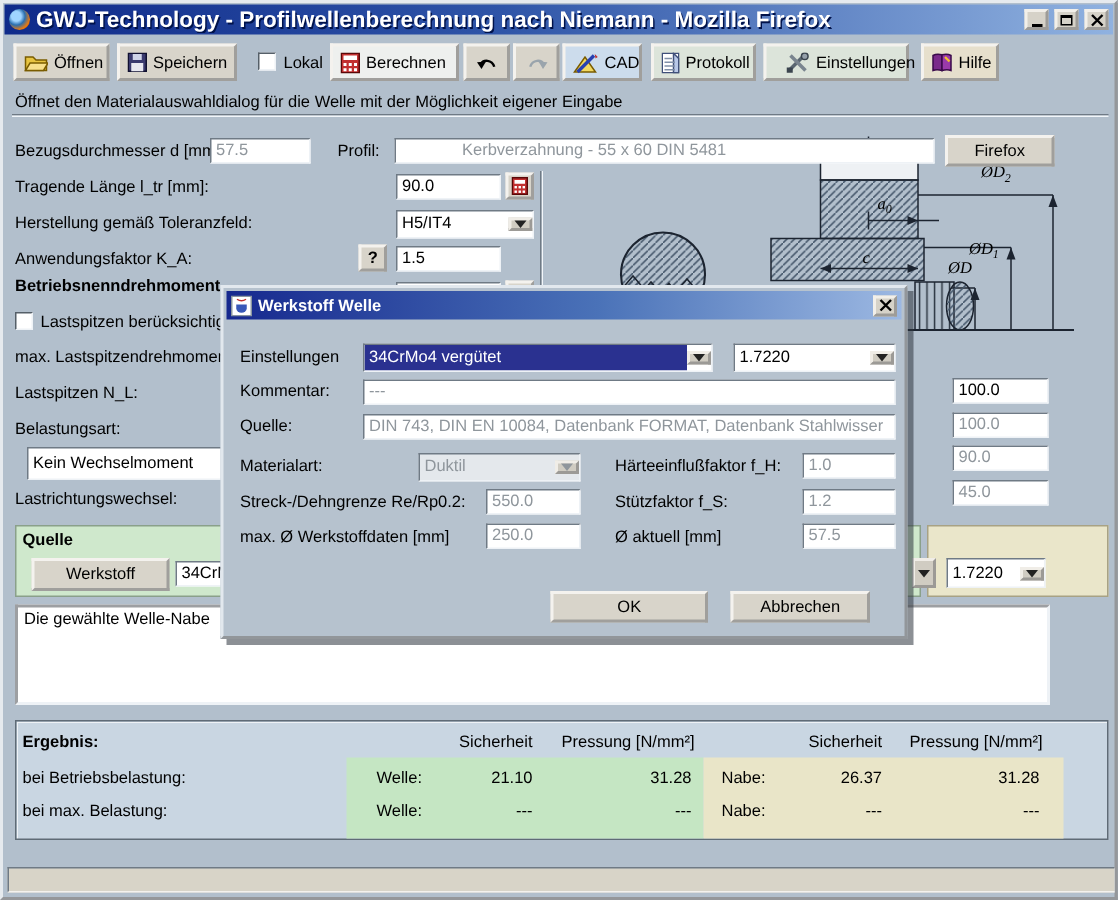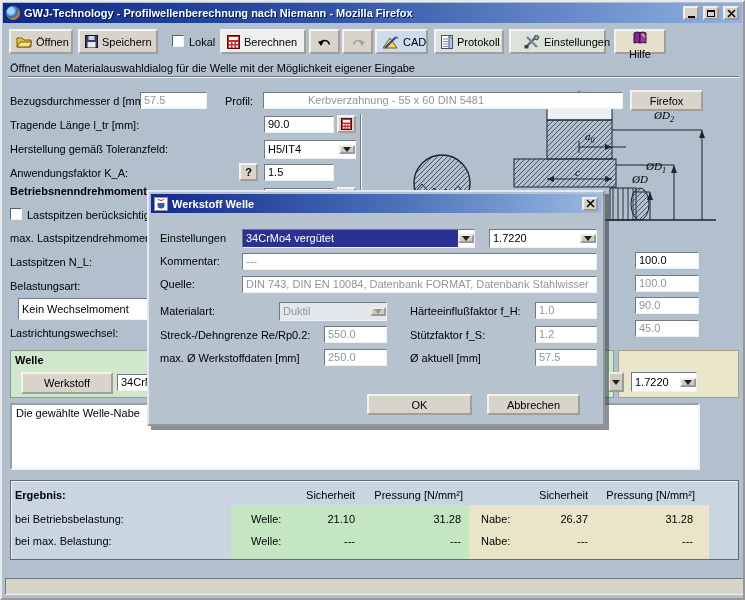--- a/index.html
+++ b/index.html
@@ -7,21 +7,21 @@
   .window{
     position:relative;width:745px;height:600px;overflow:hidden;
     font-family:"Liberation Sans",sans-serif;font-size:11px;color:#000;
     background:#b2bfcc;border:2px outset #e6eaee;
   }
   .abs{position:absolute;}
   
   .titlebar{left:1px;top:1px;width:739px;height:20px;
     background:linear-gradient(90deg,#0f2a8a,#2f55a8 45%,#90b2e0);
     display:flex;align-items:center;padding:0 3px;gap:4px;}
-  .titlebar .ttl{color:#fff;font-weight:bold;font-size:11px;white-space:nowrap;
+  .titlebar .ttl{color:#fff;font-weight:bold;font-size:15px;white-space:nowrap;
     text-shadow:1px 1px 0 #00124a;flex:1;overflow:hidden;}
   .fficon{width:14px;height:14px;border-radius:50%;
     background:radial-gradient(circle at 35% 35%,#9fd4ff 0 25%,#2a6fb0 45%,#e87a10 70%,#8a3c00);}
   .winbtn{width:16px;height:14px;background:#d6d2c8;border:2px outset #f2efe9;
     display:flex;align-items:center;justify-content:center;flex:0 0 auto;}
   .g-min{width:7px;height:2px;background:#000;margin-top:7px;}
   .g-max{width:8px;height:7px;border:1px solid #000;border-top:2px solid #000;}
   
   .tbtn{position:absolute;top:27px;height:25px;border:2px outset #f4f2ee;background:#d8d4ca;
     display:flex;align-items:center;gap:4px;padding:0 5px;font-size:11px;white-space:nowrap;}
@@ -156,21 +156,21 @@
   </div>
   <div class="tbtn" style="left:507px;width:97px;background:#dce4da;padding-left:13px;">
     <svg width="16" height="14">
       <line x1="2" y1="12" x2="12" y2="2" stroke="#5a6670" stroke-width="2.4"></line>
       <line x1="3" y1="2" x2="13" y2="12" stroke="#7a858f" stroke-width="2.4"></line>
       <circle cx="12.5" cy="2.5" r="2.2" fill="#95a0aa" stroke="#3a444e"></circle>
       <rect x="0.5" y="10" width="4" height="3.5" fill="#3a444e"></rect>
     </svg>
     <span>Einstellungen</span>
   </div>
-  <div class="tbtn" style="left:612px;width:52px;background:#e6dfcc;flex-direction:column;">
+  <div class="tbtn" style="left:612px;width:52px;background:#e6dfcc;">
     <svg width="14" height="13">
       <path d="M1 2 Q3.5 0.5 7 1.5 L7 12 Q3.5 11 1 12 Z" fill="#7a2a8a" stroke="#3a0a4a"></path>
       <path d="M13 2 Q10.5 0.5 7 1.5 L7 12 Q10.5 11 13 12 Z" fill="#9a3aaa" stroke="#3a0a4a"></path>
       <line x1="9" y1="3" x2="12" y2="6" stroke="#f0c030" stroke-width="1.5"></line>
     </svg>
     <span>Hilfe</span>
   </div>
 
   <span class="lbl" style="left:8px;top:60px;">Öffnet den Materialauswahldialog für die Welle mit der Möglichkeit eigener Eingabe</span>
   <div class="groove-h" style="left:6px;top:74px;width:731px;"></div>
@@ -278,21 +278,21 @@
   <span class="lbl" style="left:8px;top:325px;">Lastrichtungswechsel:</span>
 
   <span class="field" style="left:633px;top:250px;width:64px;">100.0</span>
   <span class="field gray" style="left:633px;top:273px;width:64px;">100.0</span>
   <span class="field gray" style="left:633px;top:295px;width:64px;">90.0</span>
   <span class="field gray" style="left:633px;top:318px;width:64px;">45.0</span>
 
   <div class="groove-v" style="left:358px;top:112px;height:76px;"></div>
 
   <div class="panel-green" style="left:8px;top:348px;width:604px;height:48px;">
-    <span class="lbl" style="left:4px;top:3px;font-weight:bold;">Welle</span>
+    <span class="lbl" style="left:4px;top:3px;font-weight:bold;">Quelle</span>
     <div class="btn3d" style="left:10px;top:21px;width:92px;height:22px;">Werkstoff</div>
     <span class="field" style="left:106px;top:23px;width:200px;">34CrMo4 vergütet</span>
   </div>
 
   <div class="panel-beige" style="left:616px;top:348px;width:121px;height:48px;"></div>
   <span class="ddbtn abs" style="left:606px;top:370px;width:16px;height:20px;">
       <span class="tri"></span>
     </span>
   <div class="combo" style="left:629px;top:370px;width:66px;height:20px;">
     <span class="ctext" style="line-height:14px;">1.7220</span>

